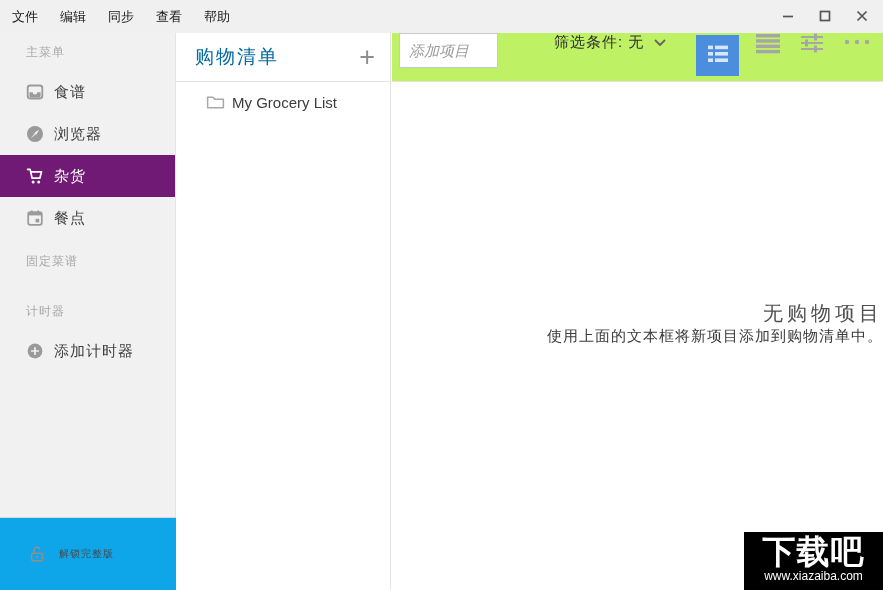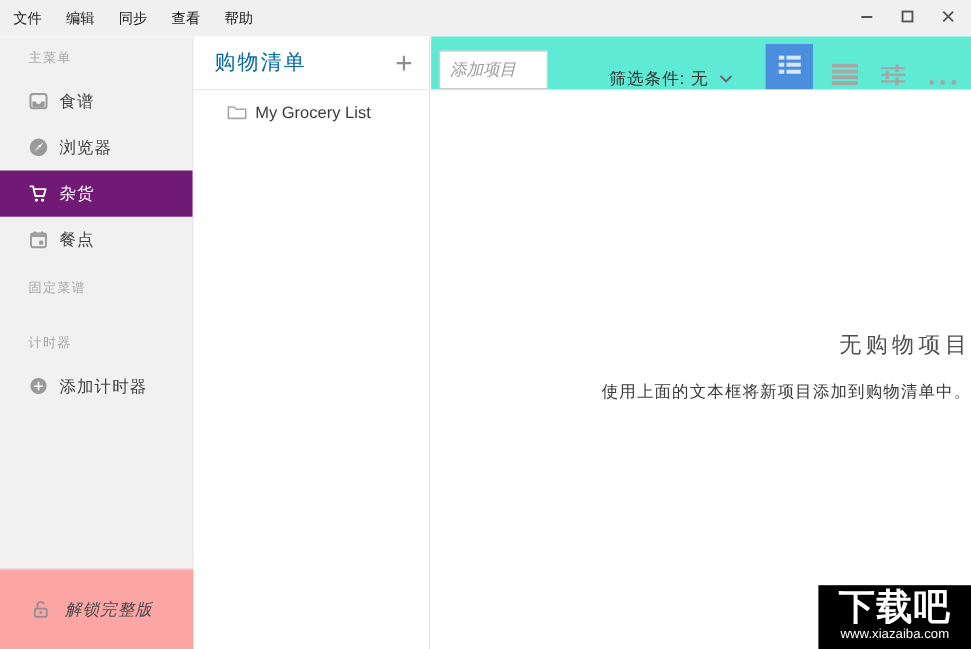--- a/index.html
+++ b/index.html
@@ -31,23 +31,23 @@
   .side-section.gap2{padding-top:23px;}
   .side-item{
     height:42px;display:flex;align-items:center;padding-left:25px;
     font-size:15px;color:#3f3f3f;letter-spacing:1px;cursor:default;
   }
   .side-item .icn{width:20px;height:20px;margin-right:9px;color:#9a9a9a;flex:none;display:flex;align-items:center;justify-content:center;}
   .side-item.selected{background:#701a75;color:#fff;}
   .side-item.selected .icn{color:#fff;}
   .sidebar-footer{
     position:absolute;bottom:0;left:0;width:176px;height:73px;
-    background:#fca5a5;border-top:1px solid #d8d8d8;box-sizing:border-box;
+    background:#0ea5e9;border-top:1px solid #d8d8d8;box-sizing:border-box;
     display:flex;align-items:center;padding-left:27px;
-    font-size:15px;color:#4a4a4a;letter-spacing:1px;font-style:italic;
+    font-size:10px;color:#4a4a4a;letter-spacing:1px;
   }
   .sidebar-footer .icn{width:20px;height:20px;margin-right:12px;color:#8f8f8f;display:flex;align-items:center;}
   
   .list-panel{
     position:absolute;left:176px;top:33px;bottom:0;width:215px;
     background:#fff;border-right:1px solid #e3e3e3;box-sizing:border-box;
   }
   .list-header{
     height:49px;border-bottom:1px solid #e3e3e3;box-sizing:border-box;
     display:flex;align-items:center;padding:0 15px 0 19px;
@@ -55,22 +55,22 @@
   .list-title{flex:1;font-size:19px;letter-spacing:2px;color:#0369a1;}
   .add-btn{font-size:27px;font-weight:300;color:#8e8e8e;line-height:1;background:none;border:none;padding:0;cursor:default;font-family:inherit;}
   .list-row{
     height:30px;margin-top:5px;display:flex;align-items:center;
     padding-left:30px;font-size:15px;color:#3c3c3c;
   }
   .list-row .icn{width:19px;height:16px;margin-right:7px;color:#a8a8a8;display:flex;align-items:center;}
   
   .toolbar{
     position:absolute;left:392px;top:33px;right:0;height:49px;
-    background:#5eead4;border-bottom:1px solid #e3e3e3;box-sizing:border-box;
-    display:flex;align-items:flex-end;
+    background:#bef264;border-bottom:1px solid #e3e3e3;box-sizing:border-box;
+    display:flex;align-items:flex-start;
   }
   .add-input{
     margin-left:7px;width:99px;height:35px;box-sizing:border-box;
     border:1px solid #c9c9c9;border-radius:0;background:#fff;
     padding:0 9px;font-size:15px;font-style:italic;color:#555;
     font-family:inherit;outline:none;
   }
   .add-input::placeholder{color:#9b9b9b;font-style:italic;opacity:1;}
   .filter{margin-left:15px;display:flex;align-items:center;cursor:default;}
   .filter-text{font-size:15px;color:#2f2f2f;letter-spacing:1px;margin-left:41px;}
@@ -82,21 +82,21 @@
     background:none;border:none;padding:0;cursor:default;
   }
   .view-btn.active{width:43px;height:41px;background:#4a8edd;margin-top:2px;}
   .vb-lines{margin-left:17px;}
   .vb-tune{margin-left:19px;}
   .vb-dots{margin-left:19px;margin-right:13px;}
   
   .main{position:absolute;left:392px;top:82px;right:0;bottom:0;background:#fff;}
   .empty{position:absolute;top:218px;left:0;right:0;text-align:right;}
   .empty-title{font-size:20px;letter-spacing:4px;color:#4f4f4f;}
-  .empty-sub{margin-top:20px;font-size:15px;letter-spacing:1px;color:#3a3a3a;}
+  .empty-sub{font-size:15px;letter-spacing:1px;color:#3a3a3a;}
   
   .watermark{
     position:absolute;right:0;bottom:0;width:139px;height:58px;
     background:#000;color:#fff;text-align:center;overflow:hidden;z-index:9;
   }
   .wm-title{font-size:33px;font-weight:bold;line-height:40px;letter-spacing:1px;}
   .wm-url{font-size:12px;line-height:13px;margin-top:-2px;}
 </style>
 </head>
 <body>

